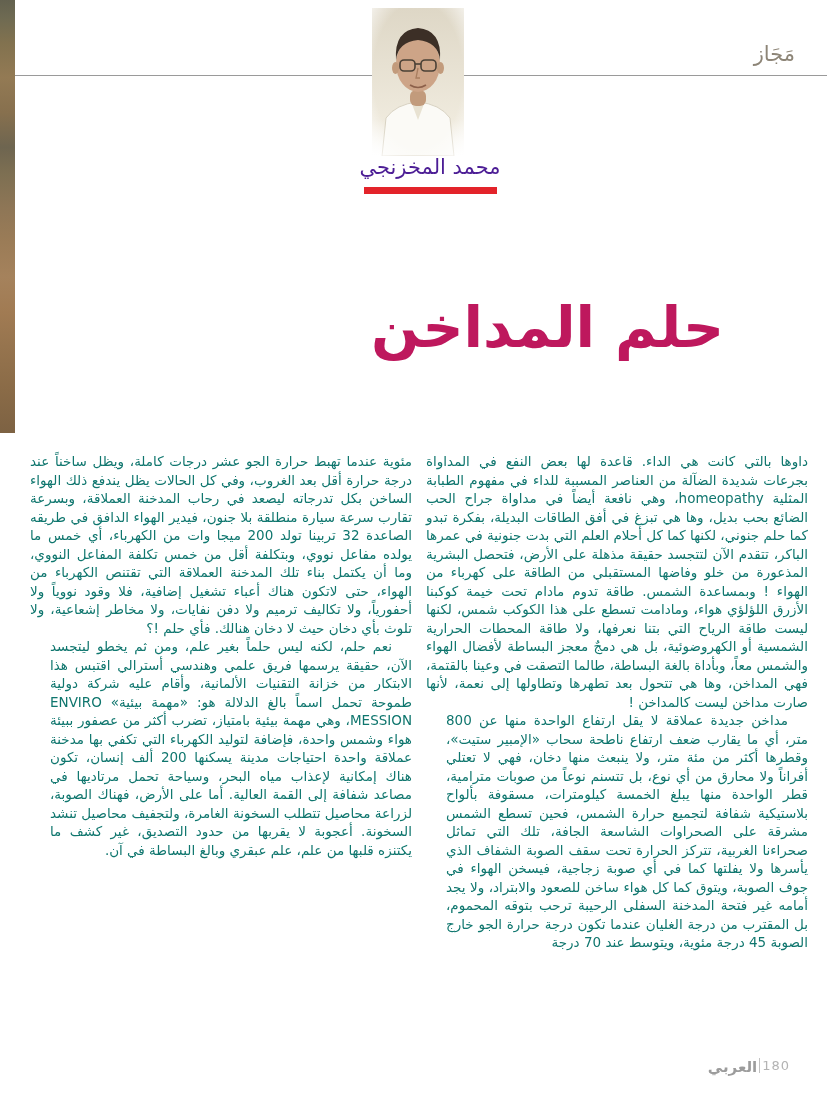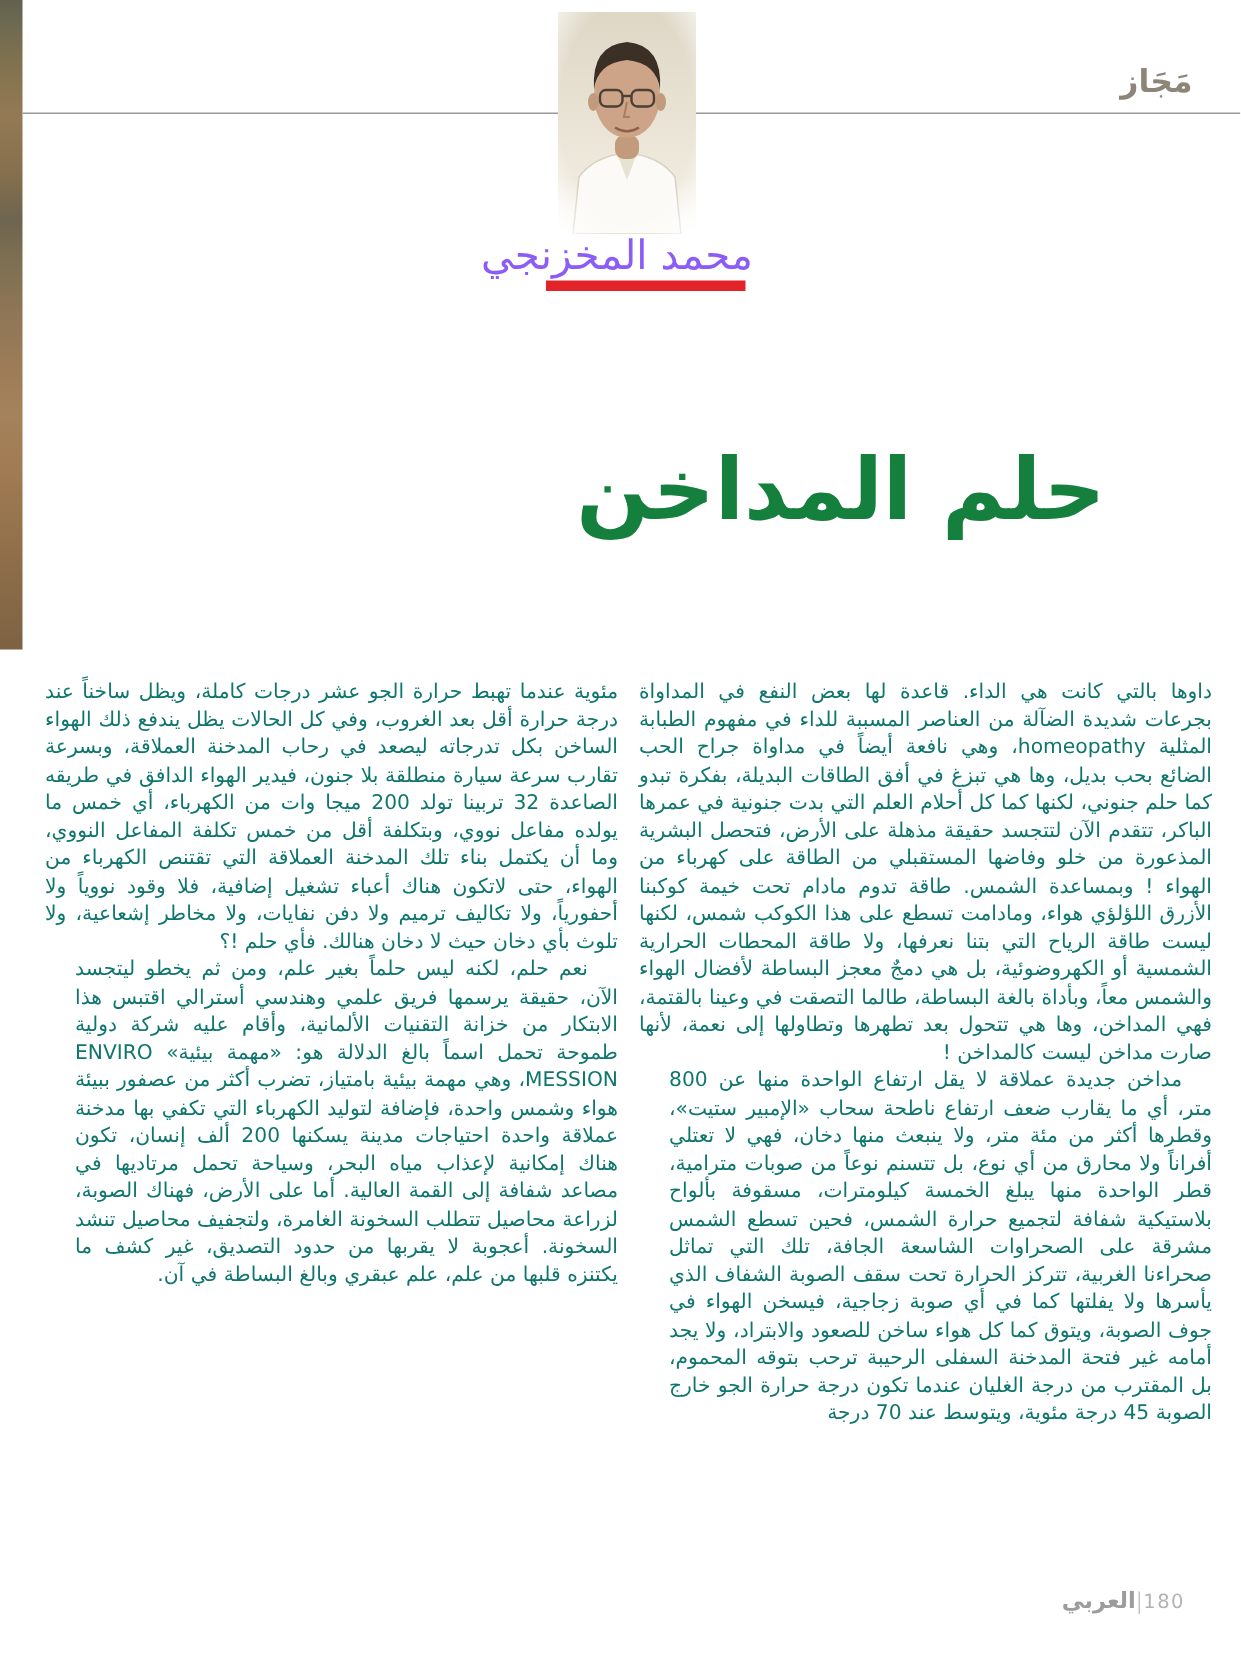--- a/index.html
+++ b/index.html
@@ -17,50 +17,50 @@
       #63614f 0%, #6e6a52 4%, #82724f 10%, #937a54 18%,
       #87704e 26%, #6e6550 34%, #7d6f52 40%, #8e7656 48%,
       #9b7c57 56%, #a5825c 64%, #a17b53 72%, #96744e 80%,
       #8a6b47 90%, #7d6243 100%);
   }
   .header-rule{
     position:absolute;left:15px;right:0;top:75px;height:1px;background:#9a9a9a;
   }
   .section-label{
     position:absolute;right:32px;top:42px;
-    font-size:21px;font-weight:bold;color:#8d8577;direction:rtl;
+    font-size:21px;font-weight:normal;color:#8d8577;direction:rtl;
   }
   .portrait{
     position:absolute;left:372px;top:8px;width:92px;height:148px;
   }
   .author-name{
     position:absolute;left:358px;top:155px;width:144px;
-    text-align:center;font-size:27px;color:#8b5cf6;direction:rtl;white-space:nowrap;
+    text-align:center;font-size:21px;color:#4c1d95;direction:rtl;white-space:nowrap;
   }
   .author-rule{
     position:absolute;left:364px;top:187px;width:133px;height:7px;background:#e3232a;
   }
   .title{
-    position:absolute;right:90px;top:294px;margin:0;
-    font-size:57px;font-weight:bold;color:#15803d;direction:rtl;white-space:nowrap;
+    position:absolute;right:103px;top:294px;margin:0;
+    font-size:57px;font-weight:bold;color:#be185d;direction:rtl;white-space:nowrap;
   }
   .columns{
     position:absolute;top:452px;left:30px;width:778px;height:580px;
     display:flex;gap:14px;direction:rtl;
   }
   .col{width:382px;direction:rtl;}
   .col p{
     margin:0;
     font-size:13.5px;line-height:18.5px;
     text-align:justify;color:#0f766e;
   }
   .col p.ind{text-indent:20px;margin-left:20px;}
   .footer{
     position:absolute;right:37px;top:1058px;
-    display:flex;align-items:flex-end;gap:2px;direction:ltr;
+    display:flex;align-items:flex-start;gap:2px;direction:ltr;
   }
   .logo{font-size:15px;font-weight:bold;color:#9c9c9c;direction:rtl;}
   .foot-divider{display:inline-block;width:1px;height:15px;background:#c2c2c2;}
   .page-number{font-size:13px;color:#b3b3b3;letter-spacing:1px;}
 </style>
 </head>
 <body>
 
 <div class="page">
 

